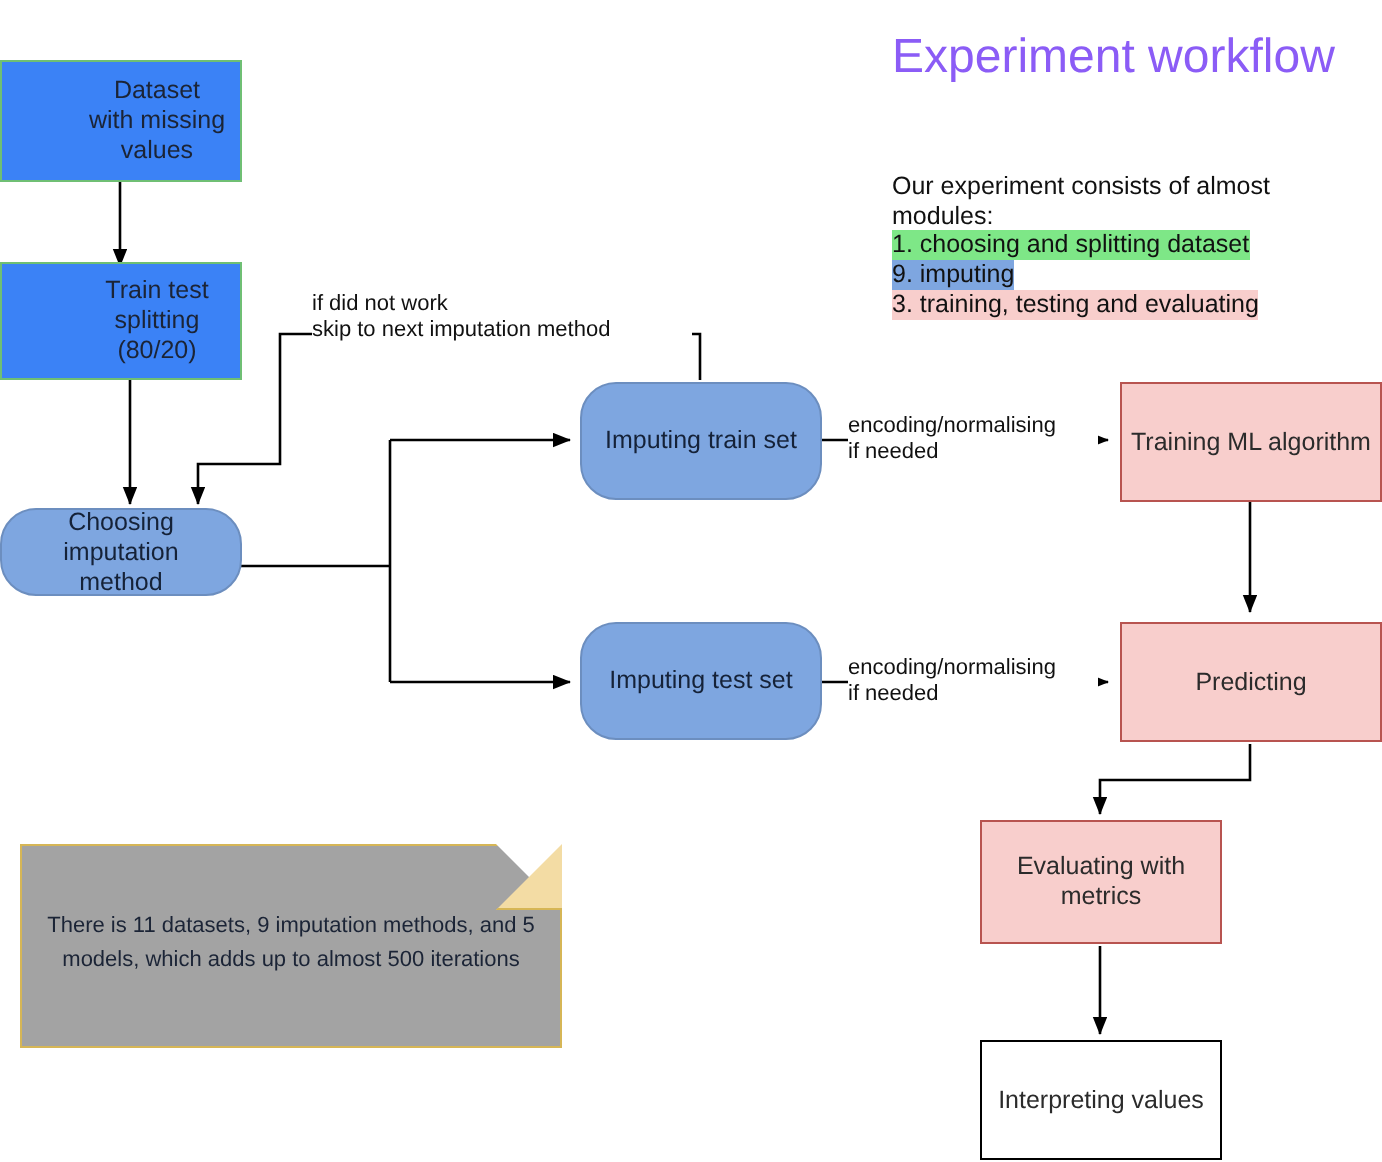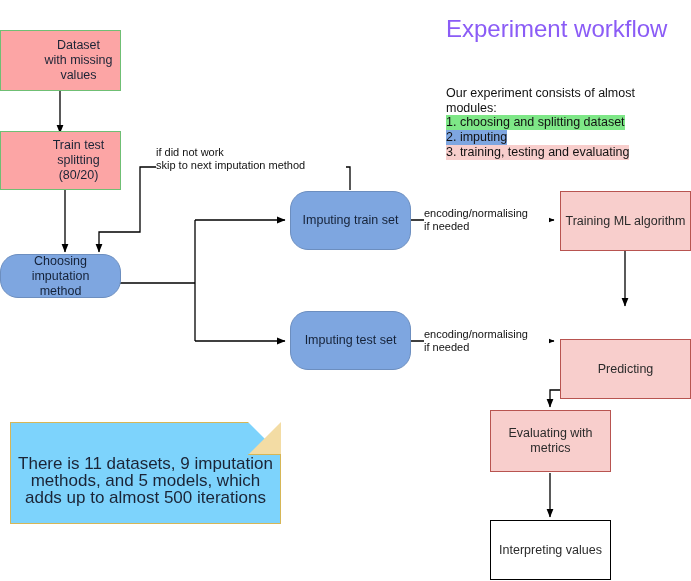--- a/index.html
+++ b/index.html
@@ -21,32 +21,32 @@
     justify-content:center;
     text-align:center;
     font-size:12.5px;
     line-height:15px;
     color:#1b2436;
     border-width:1px;
     border-style:solid;
     white-space:pre-line;
     padding:2px 4px;
   }
-  .green{background:#fca5a5;border-color:#6fbf74;padding-left:40px;}
+  .green{background:#3b82f6;border-color:#6fbf74;padding-left:40px;}
   .blue{background:#7ea6e0;border-color:#6c8ebf;color:#152238;border-radius:18px;}
   .pink{background:#f8cecc;border-color:#b85450;color:#2b2b2b;}
   .plain{background:#ffffff;border-color:#000000;color:#2b2b2b;}
 
   
   .note{
     position:absolute;
     box-sizing:border-box;
-    background:#7dd3fc;
+    background:#a3a3a3;
     border:1px solid #d6b656;
-    font-size:17px;
+    font-size:11px;
     line-height:17px;
     color:#1b2436;
     text-align:center;
     display:flex;
     align-items:flex-start;
     justify-content:center;
   }
   .note-text{padding:0 6px;width:100%;}
   .note-fold{
     position:absolute;
@@ -160,21 +160,21 @@
   </div>
 
   <div class="node blue" style="left:290px;top:311px;width:121px;height:59px;">
     <span>Imputing test set</span>
   </div>
 
   <div class="node pink" style="left:560px;top:191px;width:131px;height:60px;">
     <span>Training ML algorithm</span>
   </div>
 
-  <div class="node pink" style="left:560px;top:311px;width:131px;height:60px;margin-top:28px;">
+  <div class="node pink" style="left:560px;top:311px;width:131px;height:60px;">
     <span>Predicting</span>
   </div>
 
   <div class="node pink" style="left:490px;top:410px;width:121px;height:62px;">
     <span>Evaluating with
 metrics</span>
   </div>
 
   <div class="node plain" style="left:490px;top:520px;width:121px;height:60px;">
     <span>Interpreting values</span>
@@ -192,17 +192,17 @@
   <div class="note" style="left:10px;top:422px;width:271px;height:102px;">
     <div class="note-fold-cover"></div>
     <div class="note-fold"></div>
     <div class="note-text" style="margin-top:32px;">There is 11 datasets, 9 imputation methods, and 5 models, which adds up to almost 500 iterations</div>
   </div>
 
   <div class="panel-title">Experiment workflow</div>
   <div class="panel-lead">Our experiment consists of almost modules:</div>
   <div class="panel-list">
     <div class="hl-green">1. choosing and splitting dataset</div>
-    <div class="hl-blue">2. imputing</div>
+    <div class="hl-blue">9. imputing</div>
     <div class="hl-pink">3. training, testing and evaluating</div>
   </div>
 
 </div>
 
 </body></html>

